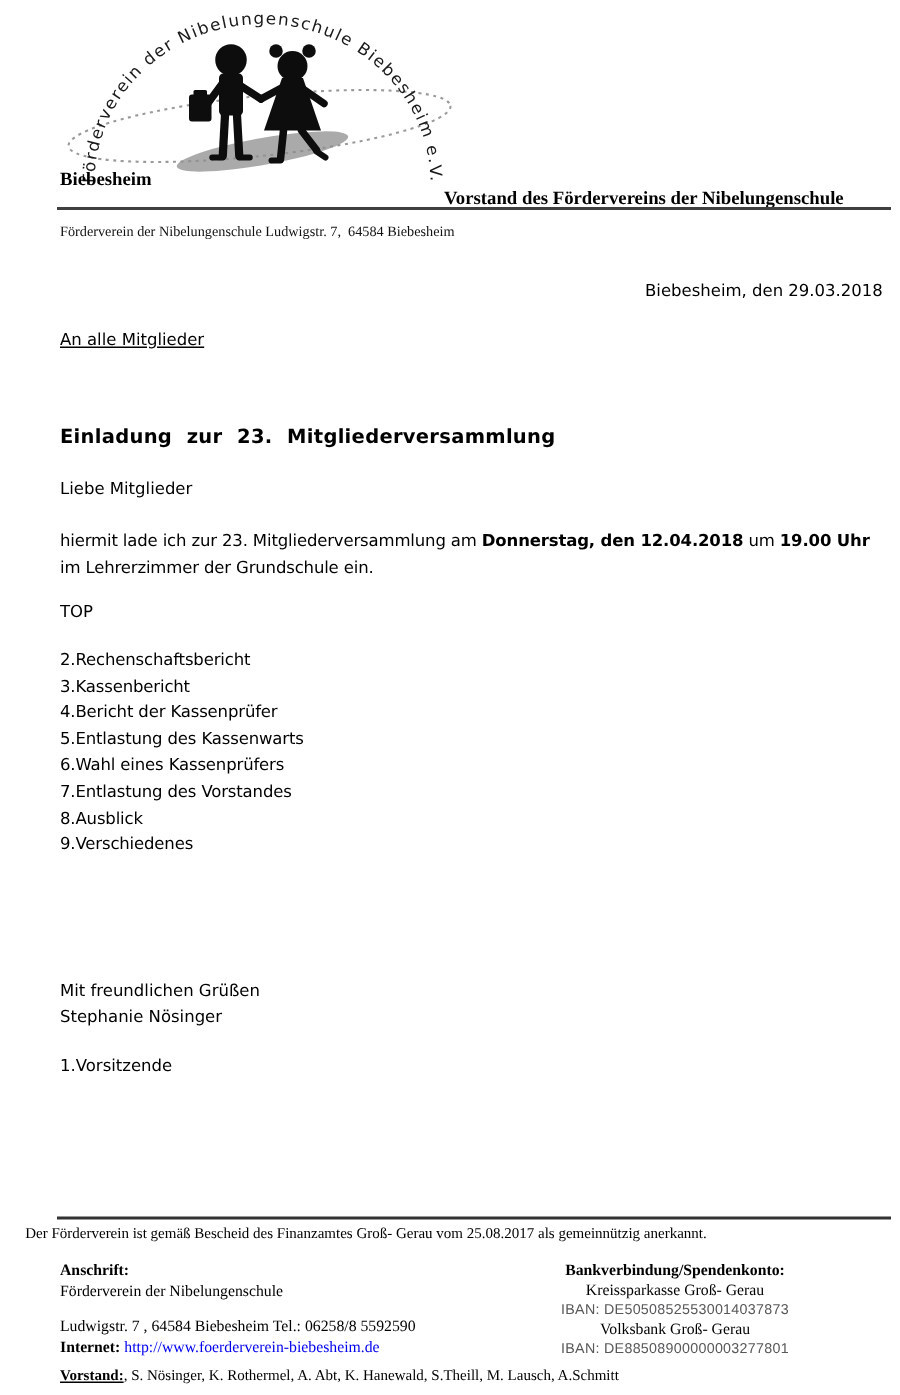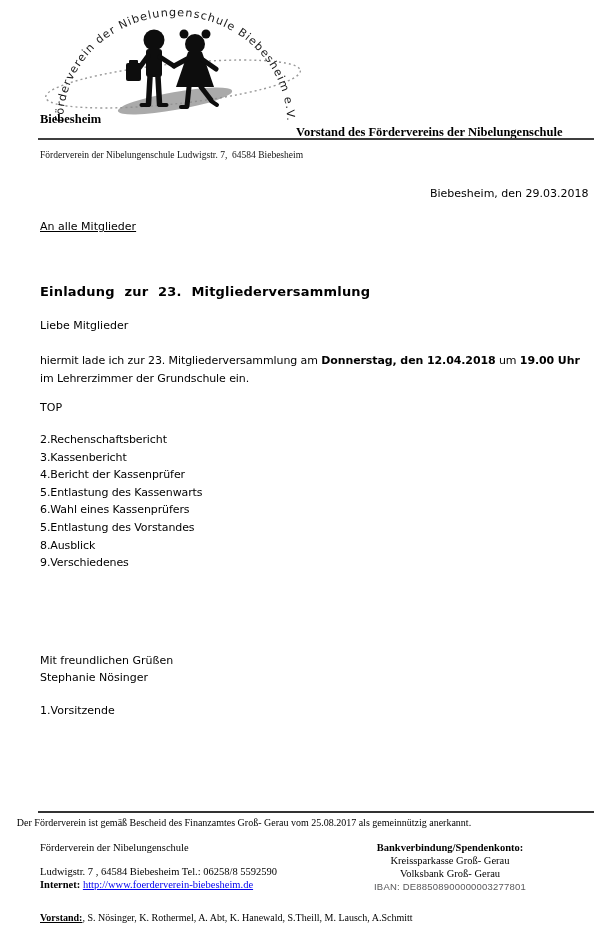--- a/index.html
+++ b/index.html
@@ -31,21 +31,21 @@
   .sig-role{left:40px;top:704px;font-size:11px;}
 
   .rule-bottom{left:38px;top:811px;width:556px;height:1.5px;background:#333;}
   .fnotice{left:0;top:817px;width:488px;text-align:center;font-size:10px;}
   .fblock{font-size:10.5px;line-height:13.5px;}
   .fleft{left:40px;top:841px;white-space:nowrap;}
   .fright{left:318px;top:841px;width:264px;text-align:center;line-height:13px;}
   .fbold{font-weight:bold;}
   .fgap{height:10px;}
   .iban{font-family:"Liberation Sans","DejaVu Sans",sans-serif;font-size:9.5px;color:#58585a;letter-spacing:0.2px;}
-  .link{color:#0000EE;text-decoration:underline;cursor:pointer;}
+  .link{color:#0000EE;cursor:pointer;}
   .fboard{left:40px;top:912px;font-size:10px;white-space:nowrap;}
   .board-label{font-weight:bold;text-decoration:underline;}
 </style>
 </head>
 <body>
 
 <div class="page">
 
   <div class="abs logo-wrap">
     <svg width="272" height="128" viewBox="0 0 272 128">
@@ -113,47 +113,49 @@
   </p>
 
   <div class="abs comic top-label">TOP</div>
 
   <div class="abs comic body-sz agenda">
     <div class="agenda-item">2.Rechenschaftsbericht</div>
     <div class="agenda-item">3.Kassenbericht</div>
     <div class="agenda-item">4.Bericht der Kassenprüfer</div>
     <div class="agenda-item">5.Entlastung des Kassenwarts</div>
     <div class="agenda-item">6.Wahl eines Kassenprüfers</div>
-    <div class="agenda-item">5.Entlastung des Vorstandes</div>
+    <div class="agenda-item">7.Entlastung des Vorstandes</div>
     <div class="agenda-item">8.Ausblick</div>
     <div class="agenda-item">9.Verschiedenes</div>
   </div>
 
 
   <div class="abs comic closing">Mit freundlichen Grüßen</div>
   <div class="abs comic sig-name">Stephanie Nösinger</div>
   <div class="abs comic sig-role">1.Vorsitzende</div>
 
   <div class="abs rule-bottom"></div>
 
   <div class="abs serif fnotice">Der Förderverein ist gemäß Bescheid des Finanzamtes Groß- Gerau vom 25.08.2017 als gemeinnützig anerkannt.</div>
 
   <div class="abs serif fblock fleft">
+    <div class="fbold">Anschrift:</div>
     <div>Förderverein der Nibelungenschule</div>
     <div class="fgap"></div>
     <div>Ludwigstr. 7 , 64584 Biebesheim Tel.: 06258/8 5592590</div>
     <div>
       <span class="fbold">Internet:</span>
       <a class="link">http://www.foerderverein-biebesheim.de</a>
     </div>
   </div>
 
   <div class="abs serif fblock fright">
     <div class="fbold">Bankverbindung/Spendenkonto:</div>
     <div>Kreissparkasse Groß- Gerau</div>
+    <div class="iban">IBAN: DE50508525530014037873</div>
     <div>Volksbank Groß- Gerau</div>
     <div class="iban">IBAN: DE88508900000003277801</div>
   </div>
 
   <div class="abs serif fboard">
     <span class="board-label">Vorstand:</span><span>, S. Nösinger, K. Rothermel, A. Abt, K. Hanewald, S.Theill, M. Lausch, A.Schmitt</span>
   </div>
 
 </div>
 

